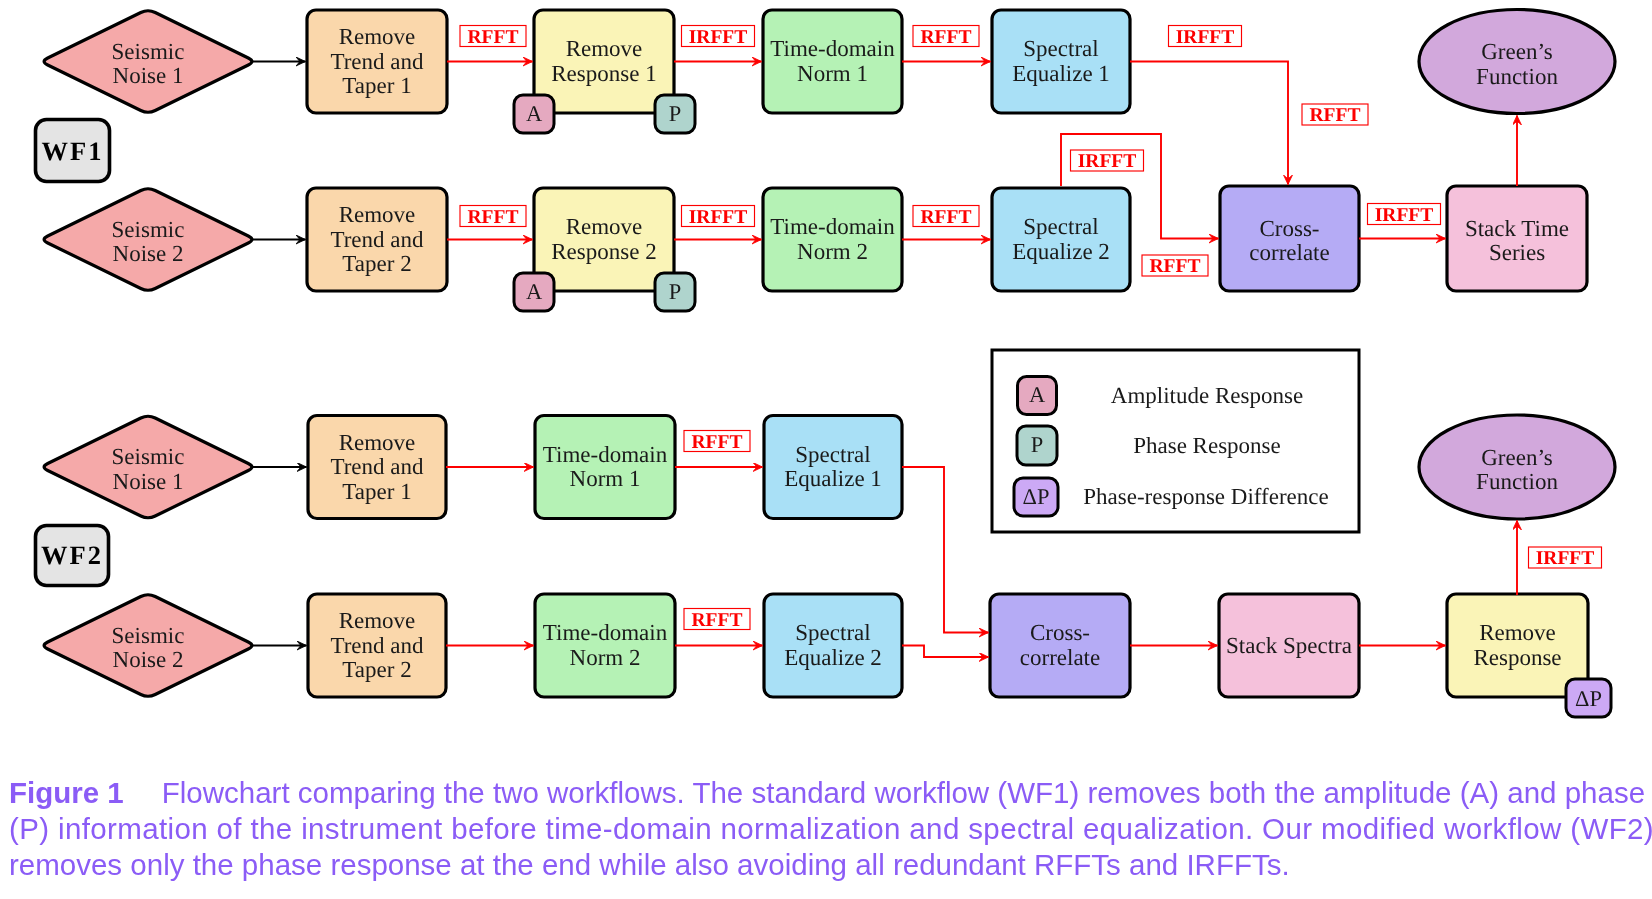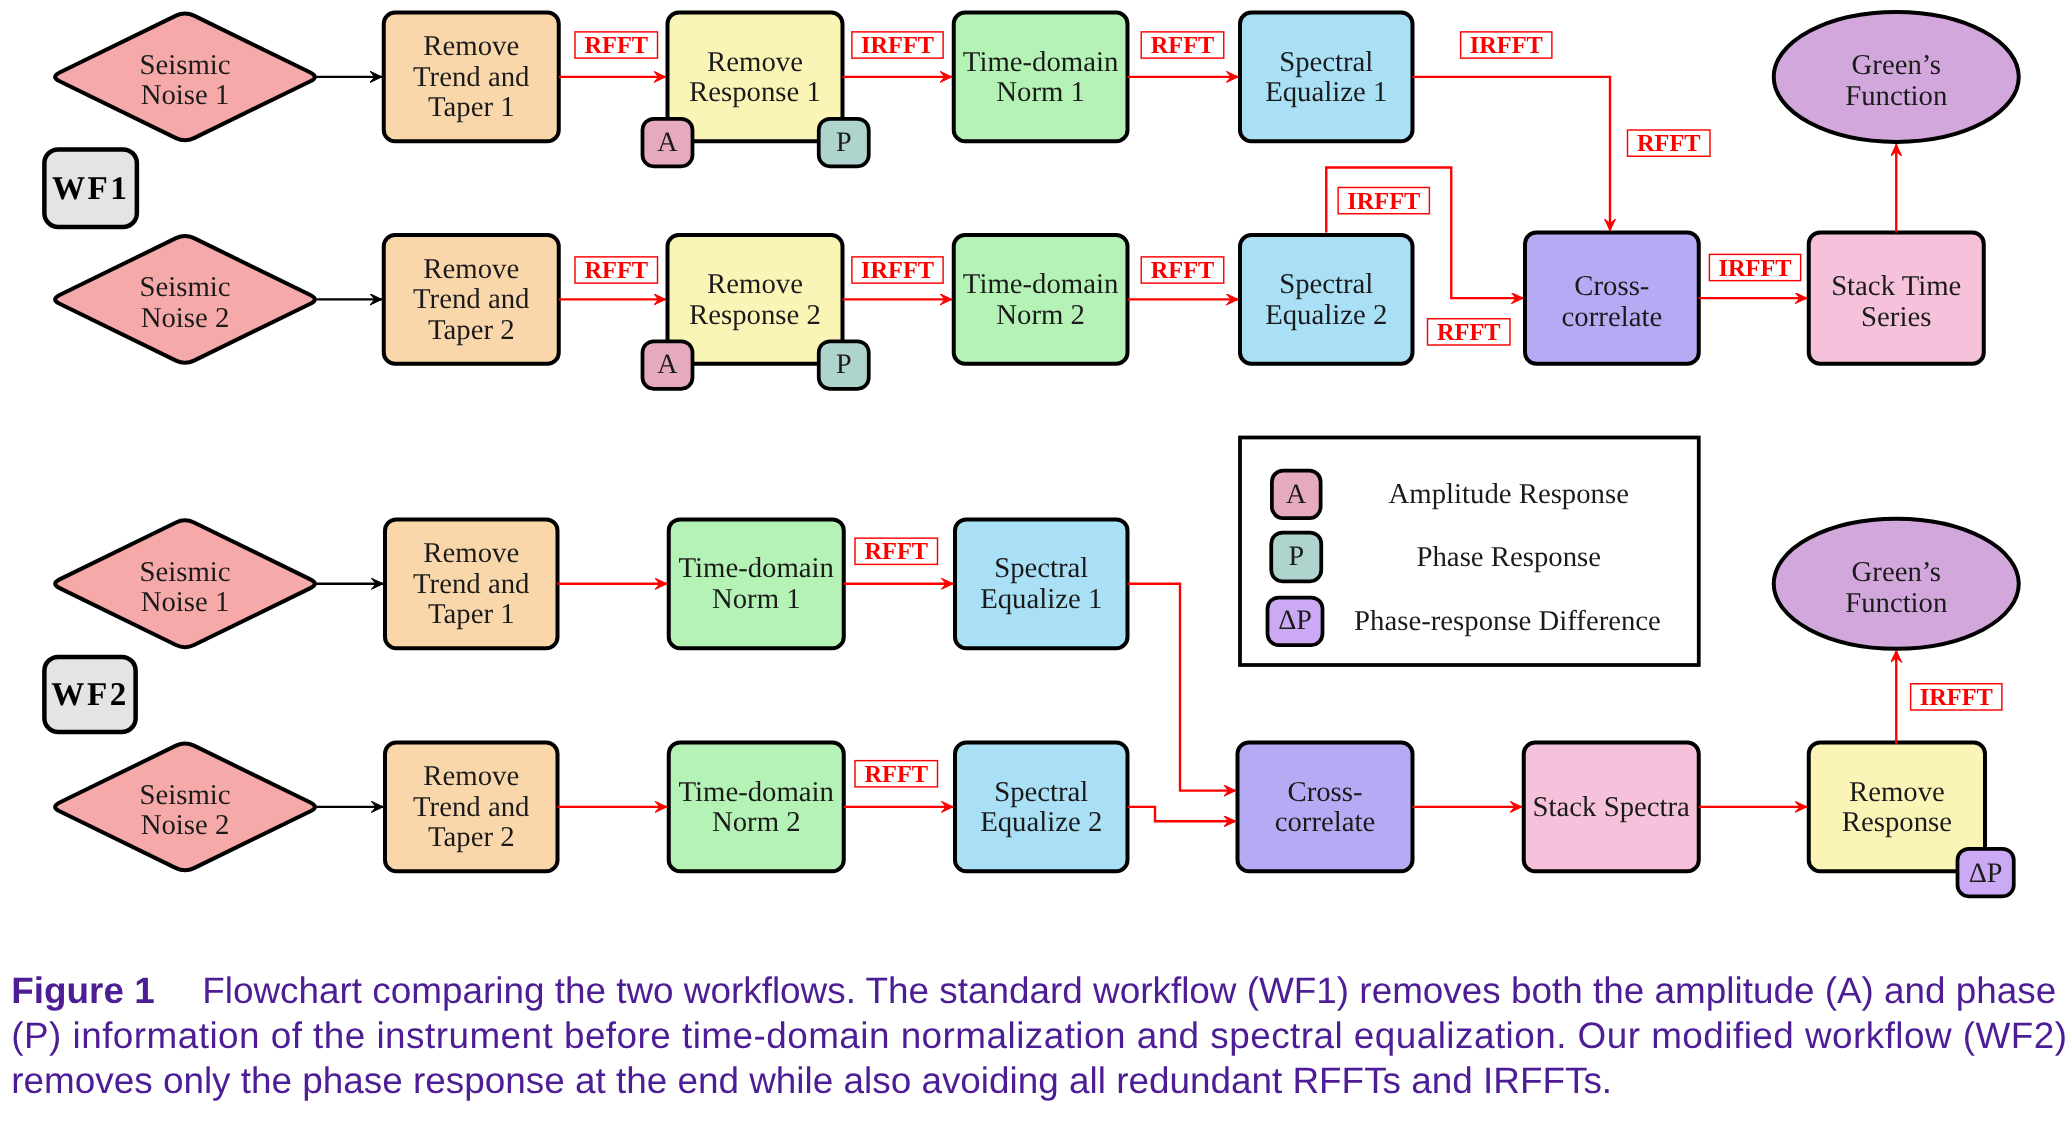--- a/index.html
+++ b/index.html
@@ -1,21 +1,21 @@
 <!DOCTYPE html>
 <html><head>
 <meta charset="utf-8">
 <style>
   html, body { margin: 0; padding: 0; background: #fff; }
   * { -webkit-font-smoothing: antialiased; }
   .page { position: relative; width: 1652px; height: 899px; overflow: hidden;
            font-family: "Liberation Sans", sans-serif; transform: translateZ(0); }
   svg { position: absolute; left: 0; top: 0; }
   .caption { position: absolute; left: 9px; top: 775px; width: 1643px;
-              font-size: 29.5px; line-height: 36.2px; color: #4c1d95;
+              font-size: 29.5px; line-height: 36.2px; color: #8b5cf6;
               font-family: "Liberation Sans", sans-serif; white-space: nowrap; }
 </style>
 </head>
 <body>
 <div class="page">
 <svg width="1652" height="899" viewBox="0 0 1652 899" text-rendering="geometricPrecision">
 <defs>
   <marker id="ar" markerUnits="userSpaceOnUse" markerWidth="12" markerHeight="10" refX="9.5" refY="4.5" orient="auto">
     <path d="M0,0 L9.5,4.5 L0,9 L3.8,4.5 Z" fill="#FD0000" stroke="#FD0000" stroke-width="0.8" stroke-linejoin="miter"></path>
   </marker>

